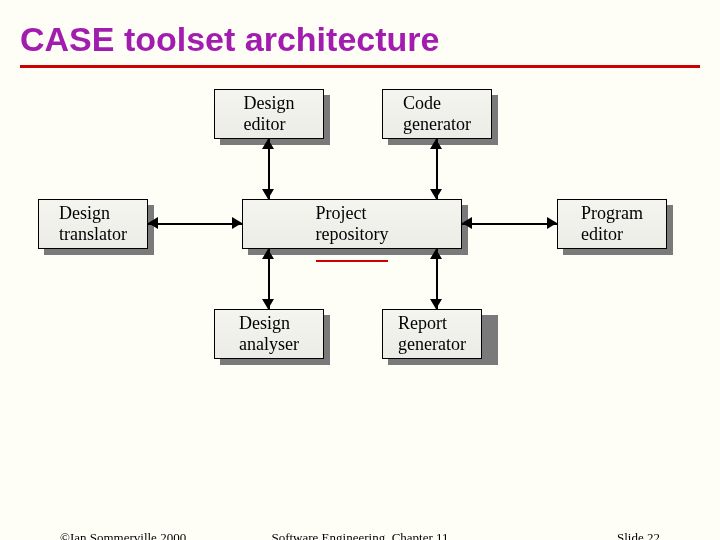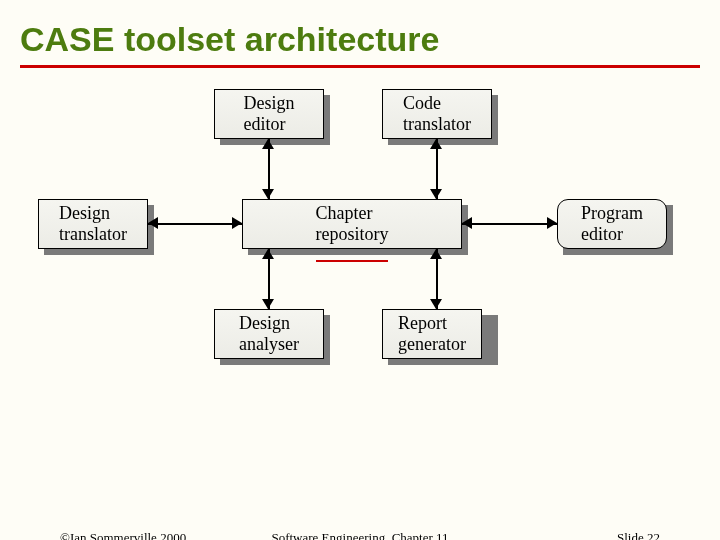--- a/index.html
+++ b/index.html
@@ -12,21 +12,21 @@
     font-family: "Times New Roman", Times, serif;
     position: relative;
   }
   .title-wrap {
     padding: 20px 20px 0 20px;
   }
   .title {
     font-family: Arial, Helvetica, sans-serif;
     font-size: 34px;
     font-weight: bold;
-    color: #4d7c0f;
+    color: #a21caf;
     margin: 0 0 6px 0;
   }
   .rule {
     height: 3px;
     background: #c00;
     width: 100%;
   }
   .canvas {
     position: relative;
     width: 720px;
@@ -104,37 +104,37 @@
 </div>
 
 <div class="canvas">
 
   <div class="shadow" style="left:220px; top:27px; width:110px; height:50px;"></div>
   <div class="node" style="left:214px; top:21px; width:110px; height:50px; white-space:pre-line;">Design
 editor</div>
 
   <div class="shadow" style="left:388px; top:27px; width:110px; height:50px;"></div>
   <div class="node" style="left:382px; top:21px; width:110px; height:50px; white-space:pre-line;">Code
-translator</div>
+generator</div>
 
   <div class="shadow" style="left:44px; top:137px; width:110px; height:50px;"></div>
   <div class="node" style="left:38px; top:131px; width:110px; height:50px; white-space:pre-line;">Design
 translator</div>
 
   <div class="shadow" style="left:248px; top:137px; width:220px; height:50px;"></div>
   <div class="node" style="left:242px; top:131px; width:220px; height:50px;">
     <span>
-      <span>Chapter</span>
+      <span>Project</span>
       <br>
       <span class="repo-underline">repository</span>
     </span>
   </div>
 
   <div class="shadow" style="left:563px; top:137px; width:110px; height:50px;"></div>
-  <div class="node" style="left:557px; top:131px; width:110px; height:50px; white-space:pre-line;border-radius:11px;">Program
+  <div class="node" style="left:557px; top:131px; width:110px; height:50px; white-space:pre-line;">Program
 editor</div>
 
   <div class="shadow" style="left:220px; top:247px; width:110px; height:50px;"></div>
   <div class="node" style="left:214px; top:241px; width:110px; height:50px; white-space:pre-line;">Design
 analyser</div>
 
   <div class="shadow" style="left:388px; top:247px; width:110px; height:50px;"></div>
   <div class="node" style="left:382px; top:241px; width:100px; height:50px; white-space:pre-line;">Report
 generator</div>
 

